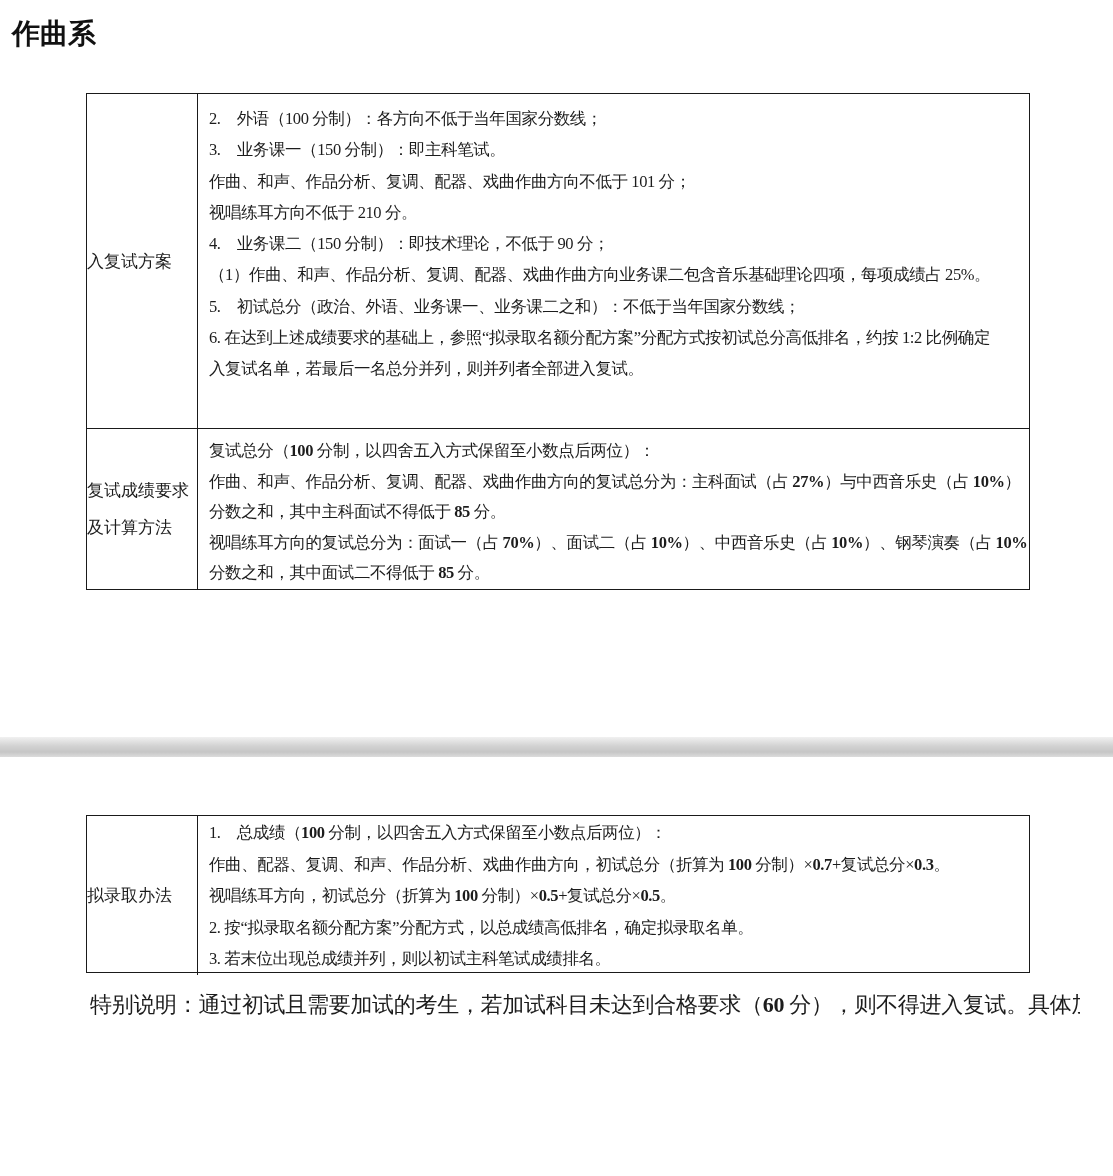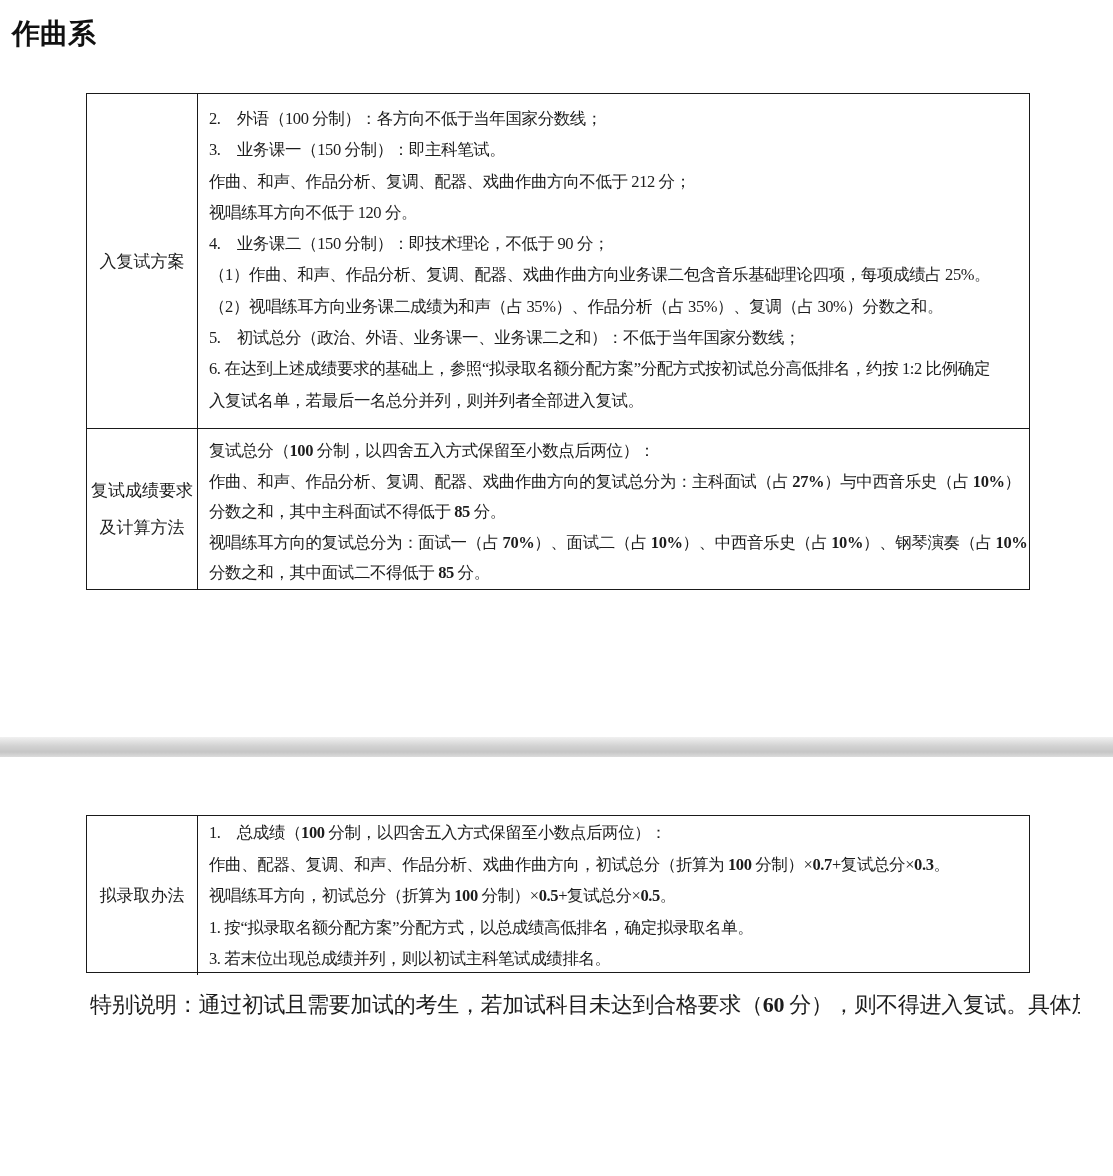--- a/index.html
+++ b/index.html
@@ -25,21 +25,21 @@
     display: flex; flex-direction: column;
   }
   .tbl-1 { top: 93px; height: 497px; }
   .tbl-2 { top: 815px; height: 158px; }
   .trow { display: flex; flex-direction: row; width: 100%; }
   .trow + .trow { border-top: 1.5px solid #1a1a1a; }
   .rowhead {
     width: 111px; flex: 0 0 111px;
     border-right: 1.5px solid #1a1a1a;
     display: flex; flex-direction: column;
-    justify-content: center; align-items: center;
+    justify-content: center; 
     font-size: 17px;
     overflow: hidden;
   }
   .rowhead .tline { line-height: 37px; white-space: nowrap; }
   .cell {
     flex: 1 1 auto;
     overflow: hidden;
     font-size: 16.5px;
     letter-spacing: -0.4px;
   }
@@ -70,25 +70,24 @@
 <div class="doc-title">作曲系</div>
 
 <div class="tbl tbl-1">
   <div class="trow" style="height:344px;">
     <div class="rowhead">
         <div class="tline"><span>入复试方案</span></div>
       </div>
     <div class="cell c-plan">
         <div class="tline"><span>2.　外语（100 分制）：各方向不低于当年国家分数线；</span></div>
         <div class="tline"><span>3.　业务课一（150 分制）：即主科笔试。</span></div>
-        <div class="tline"><span>作曲、和声、作品分析、复调、配器、戏曲作曲方向不低于 212 分；</span></div>
-        <div class="tline"><span>视唱练耳方向不低于 120 分。</span></div>
+        <div class="tline"><span>作曲、和声、作品分析、复调、配器、戏曲作曲方向不低于 101 分；</span></div>
+        <div class="tline"><span>视唱练耳方向不低于 210 分。</span></div>
         <div class="tline"><span>4.　业务课二（150 分制）：即技术理论，不低于 90 分；</span></div>
         <div class="tline"><span>（1）作曲、和声、作品分析、复调、配器、戏曲作曲方向业务课二包含音乐基础理论四项，每项成绩占 25%。</span></div>
-        <div class="tline"><span>（2）视唱练耳方向业务课二成绩为和声（占 35%）、作品分析（占 35%）、复调（占 30%）分数之和。</span></div>
         <div class="tline"><span>5.　初试总分（政治、外语、业务课一、业务课二之和）：不低于当年国家分数线；</span></div>
         <div class="tline"><span>6. 在达到上述成绩要求的基础上，参照“拟录取名额分配方案”分配方式按初试总分高低排名，约按 1:2 比例确定</span></div>
         <div class="tline"><span>入复试名单，若最后一名总分并列，则并列者全部进入复试。</span></div>
       </div>
   </div>
   <div class="trow" style="flex:1 1 auto;">
     <div class="rowhead">
         <div class="tline"><span>复试成绩要求</span></div>
         <div class="tline"><span>及计算方法</span></div>
       </div>
@@ -106,21 +105,21 @@
 
 <div class="tbl tbl-2">
   <div class="trow" style="flex:1 1 auto;">
     <div class="rowhead">
         <div class="tline"><span>拟录取办法</span></div>
       </div>
     <div class="cell c-admit">
         <div class="tline"><span>1.　总成绩（</span><span class="b">100</span><span> 分制，以四舍五入方式保留至小数点后两位）：</span></div>
         <div class="tline"><span>作曲、配器、复调、和声、作品分析、戏曲作曲方向，初试总分（折算为 </span><span class="b">100</span><span> 分制）×</span><span class="b">0.7</span><span>+复试总分×</span><span class="b">0.3</span><span>。</span></div>
         <div class="tline"><span>视唱练耳方向，初试总分（折算为 </span><span class="b">100</span><span> 分制）×</span><span class="b">0.5</span><span>+复试总分×</span><span class="b">0.5</span><span>。</span></div>
-        <div class="tline"><span>1. 按“拟录取名额分配方案”分配方式，以总成绩高低排名，确定拟录取名单。</span></div>
+        <div class="tline"><span>2. 按“拟录取名额分配方案”分配方式，以总成绩高低排名，确定拟录取名单。</span></div>
         <div class="tline"><span>3. 若末位出现总成绩并列，则以初试主科笔试成绩排名。</span></div>
       </div>
   </div>
 </div>
 
 <div class="footnote">
     <div class="tline"><span>特别说明：通过初试且需要加试的考生，若加试科目未达到合格要求（</span><span class="b">60</span><span> 分），则不得进入复试。具体加试时间另行通知。</span></div>
   </div>
 
 </body></html>

